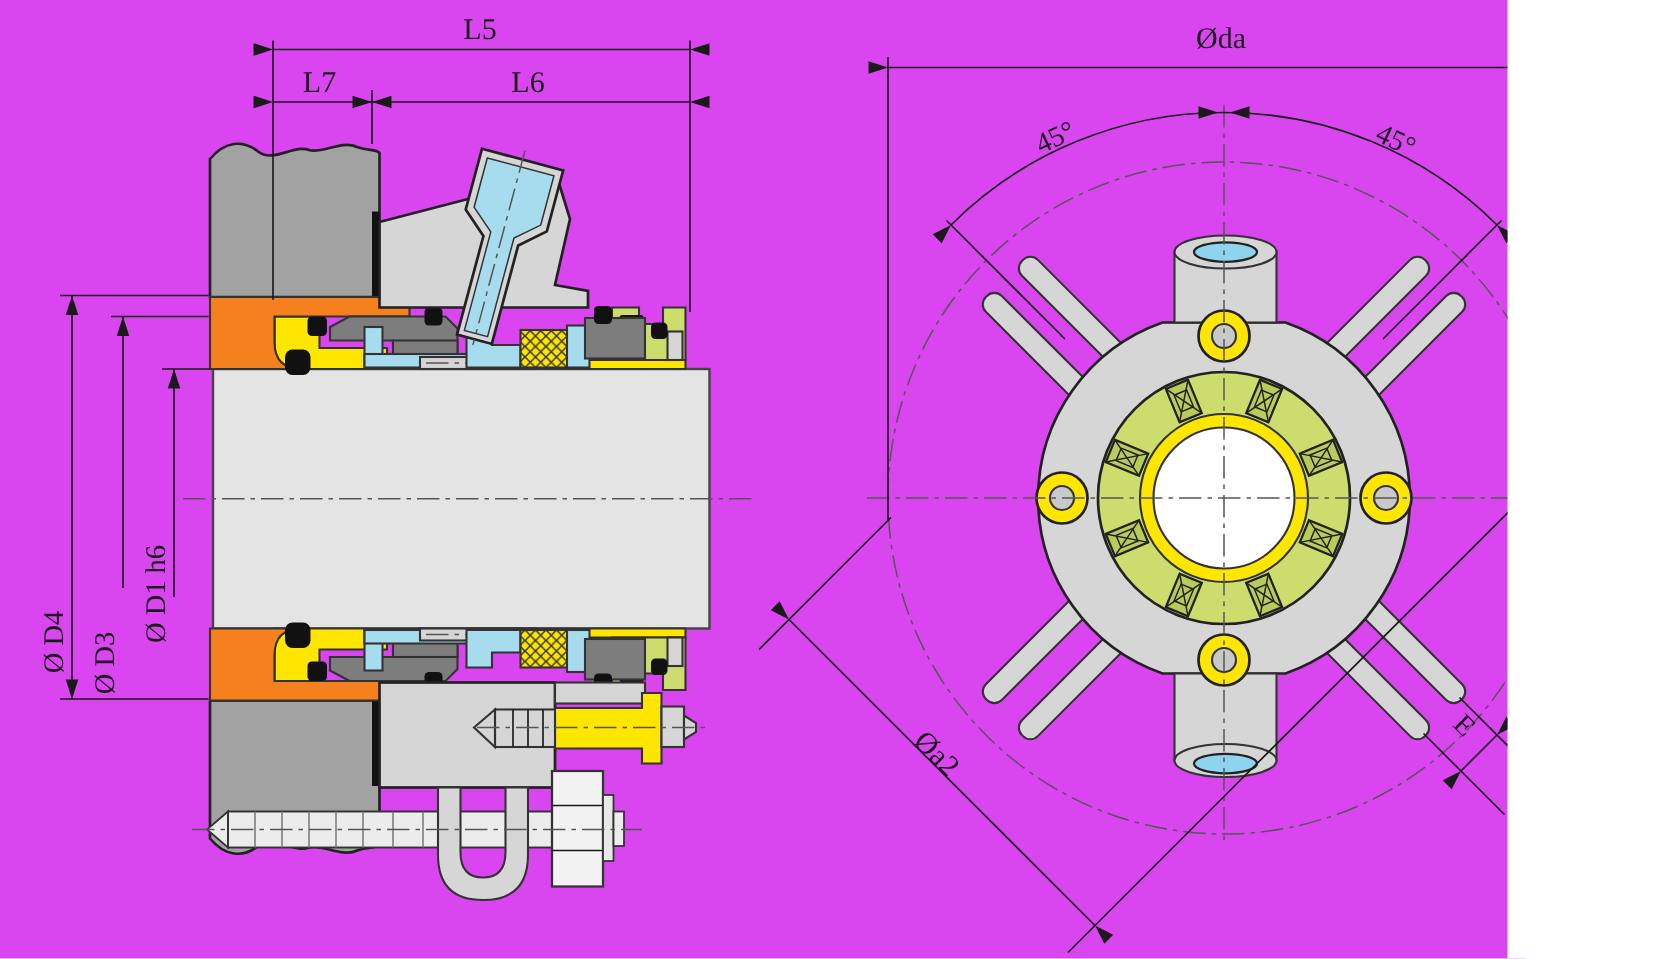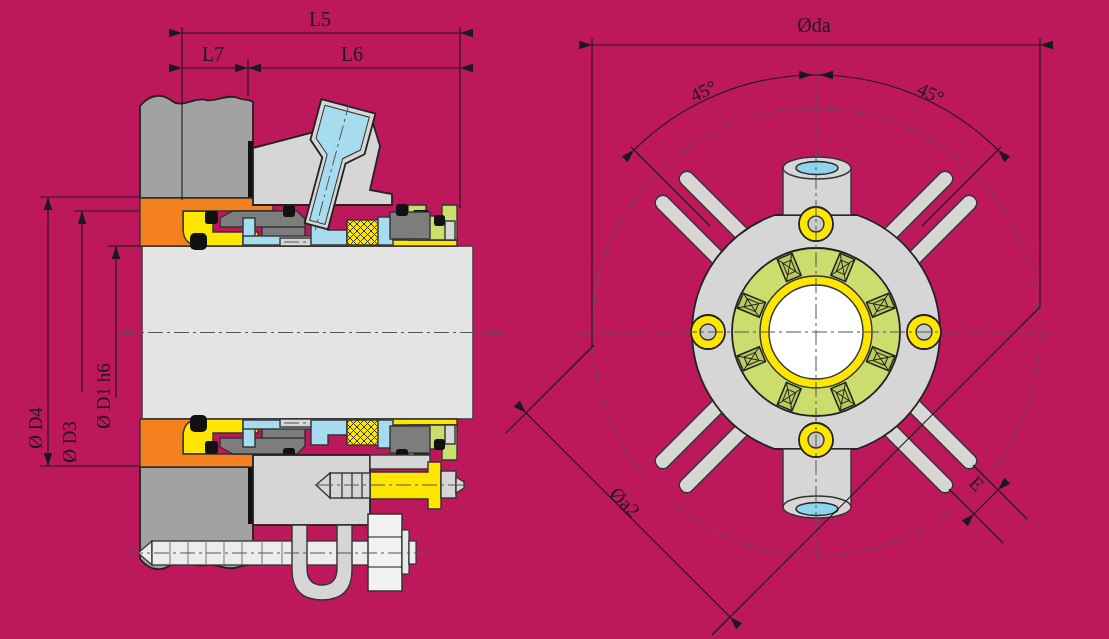--- a/index.html
+++ b/index.html
@@ -1,16 +1,16 @@
 <!DOCTYPE html>
 <html><head>
 <meta charset="utf-8">
 <style>
   html,body{margin:0;padding:0;background:#ffffff;}
-  .stage{position:relative;width:1109px;height:639px;background:#be185d;overflow:hidden;
+  .stage{position:relative;width:1005px;height:639px;background:#d946ef;overflow:hidden;
          font-family:"Liberation Serif", serif;}
   svg{display:block}
   text{font-family:"Liberation Serif", serif;fill:#1a1a1a;}
   .dimtxt{font-size:20px;}
   .dimtxt-sm{font-size:19px;}
   .thin{stroke:#1a1a1a;stroke-width:1.1;fill:none;}
   .cl{stroke:#555;stroke-width:1;fill:none;stroke-dasharray:15 4 3 4;}
   .arw{fill:#1a1a1a;stroke:none;}
   .o1{stroke:#333;stroke-width:1.4;}
   .o2{stroke:#222;stroke-width:1.8;}

